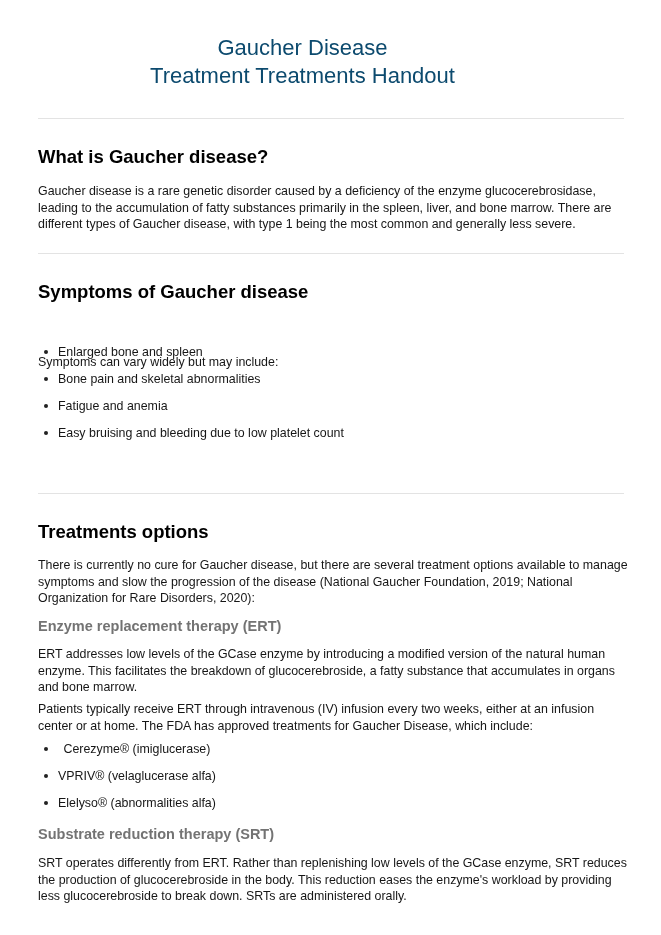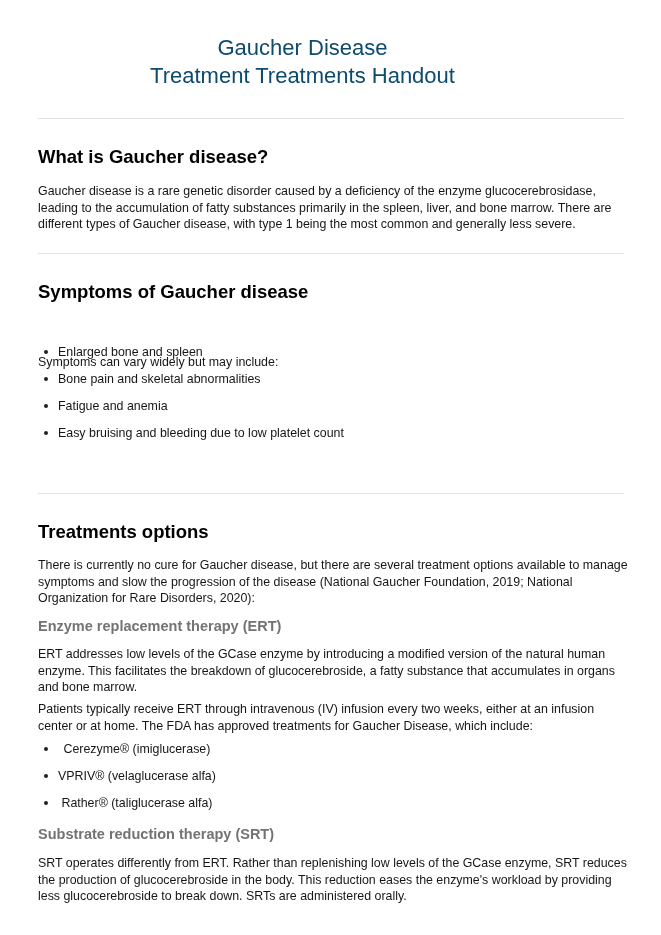--- a/index.html
+++ b/index.html
@@ -119,19 +119,19 @@
 
   <h2 class="h2" style="top:521px;">Treatments options</h2>
   <p class="p" style="top:557px;">There is currently no cure for Gaucher disease, but there are several treatment options available to manage symptoms and slow the progression of the disease (National Gaucher Foundation, 2019; National Organization for Rare Disorders, 2020):</p>
 
   <h3 class="h3" style="top:617px;">Enzyme replacement therapy (ERT)</h3>
   <p class="p" style="top:646px;">ERT addresses low levels of the GCase enzyme by introducing a modified version of the natural human enzyme. This facilitates the breakdown of glucocerebroside, a fatty substance that accumulates in organs and bone marrow.</p>
   <p class="p" style="top:701px;">Patients typically receive ERT through intravenous (IV) infusion every two weeks, either at an infusion center or at home. The FDA has approved treatments for Gaucher Disease, which include:</p>
   <ul class="bullets" style="top:741px;text-align:center;">
     <li><span class="dot"></span><span>Cerezyme® (imiglucerase)</span></li>
     <li><span class="dot"></span><span>VPRIV® (velaglucerase alfa)</span></li>
-    <li><span class="dot"></span><span>Rather® (taliglucerase alfa)</span></li>
+    <li><span class="dot"></span><span>Elelyso® (abnormalities alfa)</span></li>
   </ul>
 
   <h3 class="h3" style="top:825px;">Substrate reduction therapy (SRT)</h3>
   <p class="p" style="top:855px;">SRT operates differently from ERT. Rather than replenishing low levels of the GCase enzyme, SRT reduces the production of glucocerebroside in the body. This reduction eases the enzyme's workload by providing less glucocerebroside to break down. SRTs are administered orally.</p>
 
 </div>
 
 </body></html>

